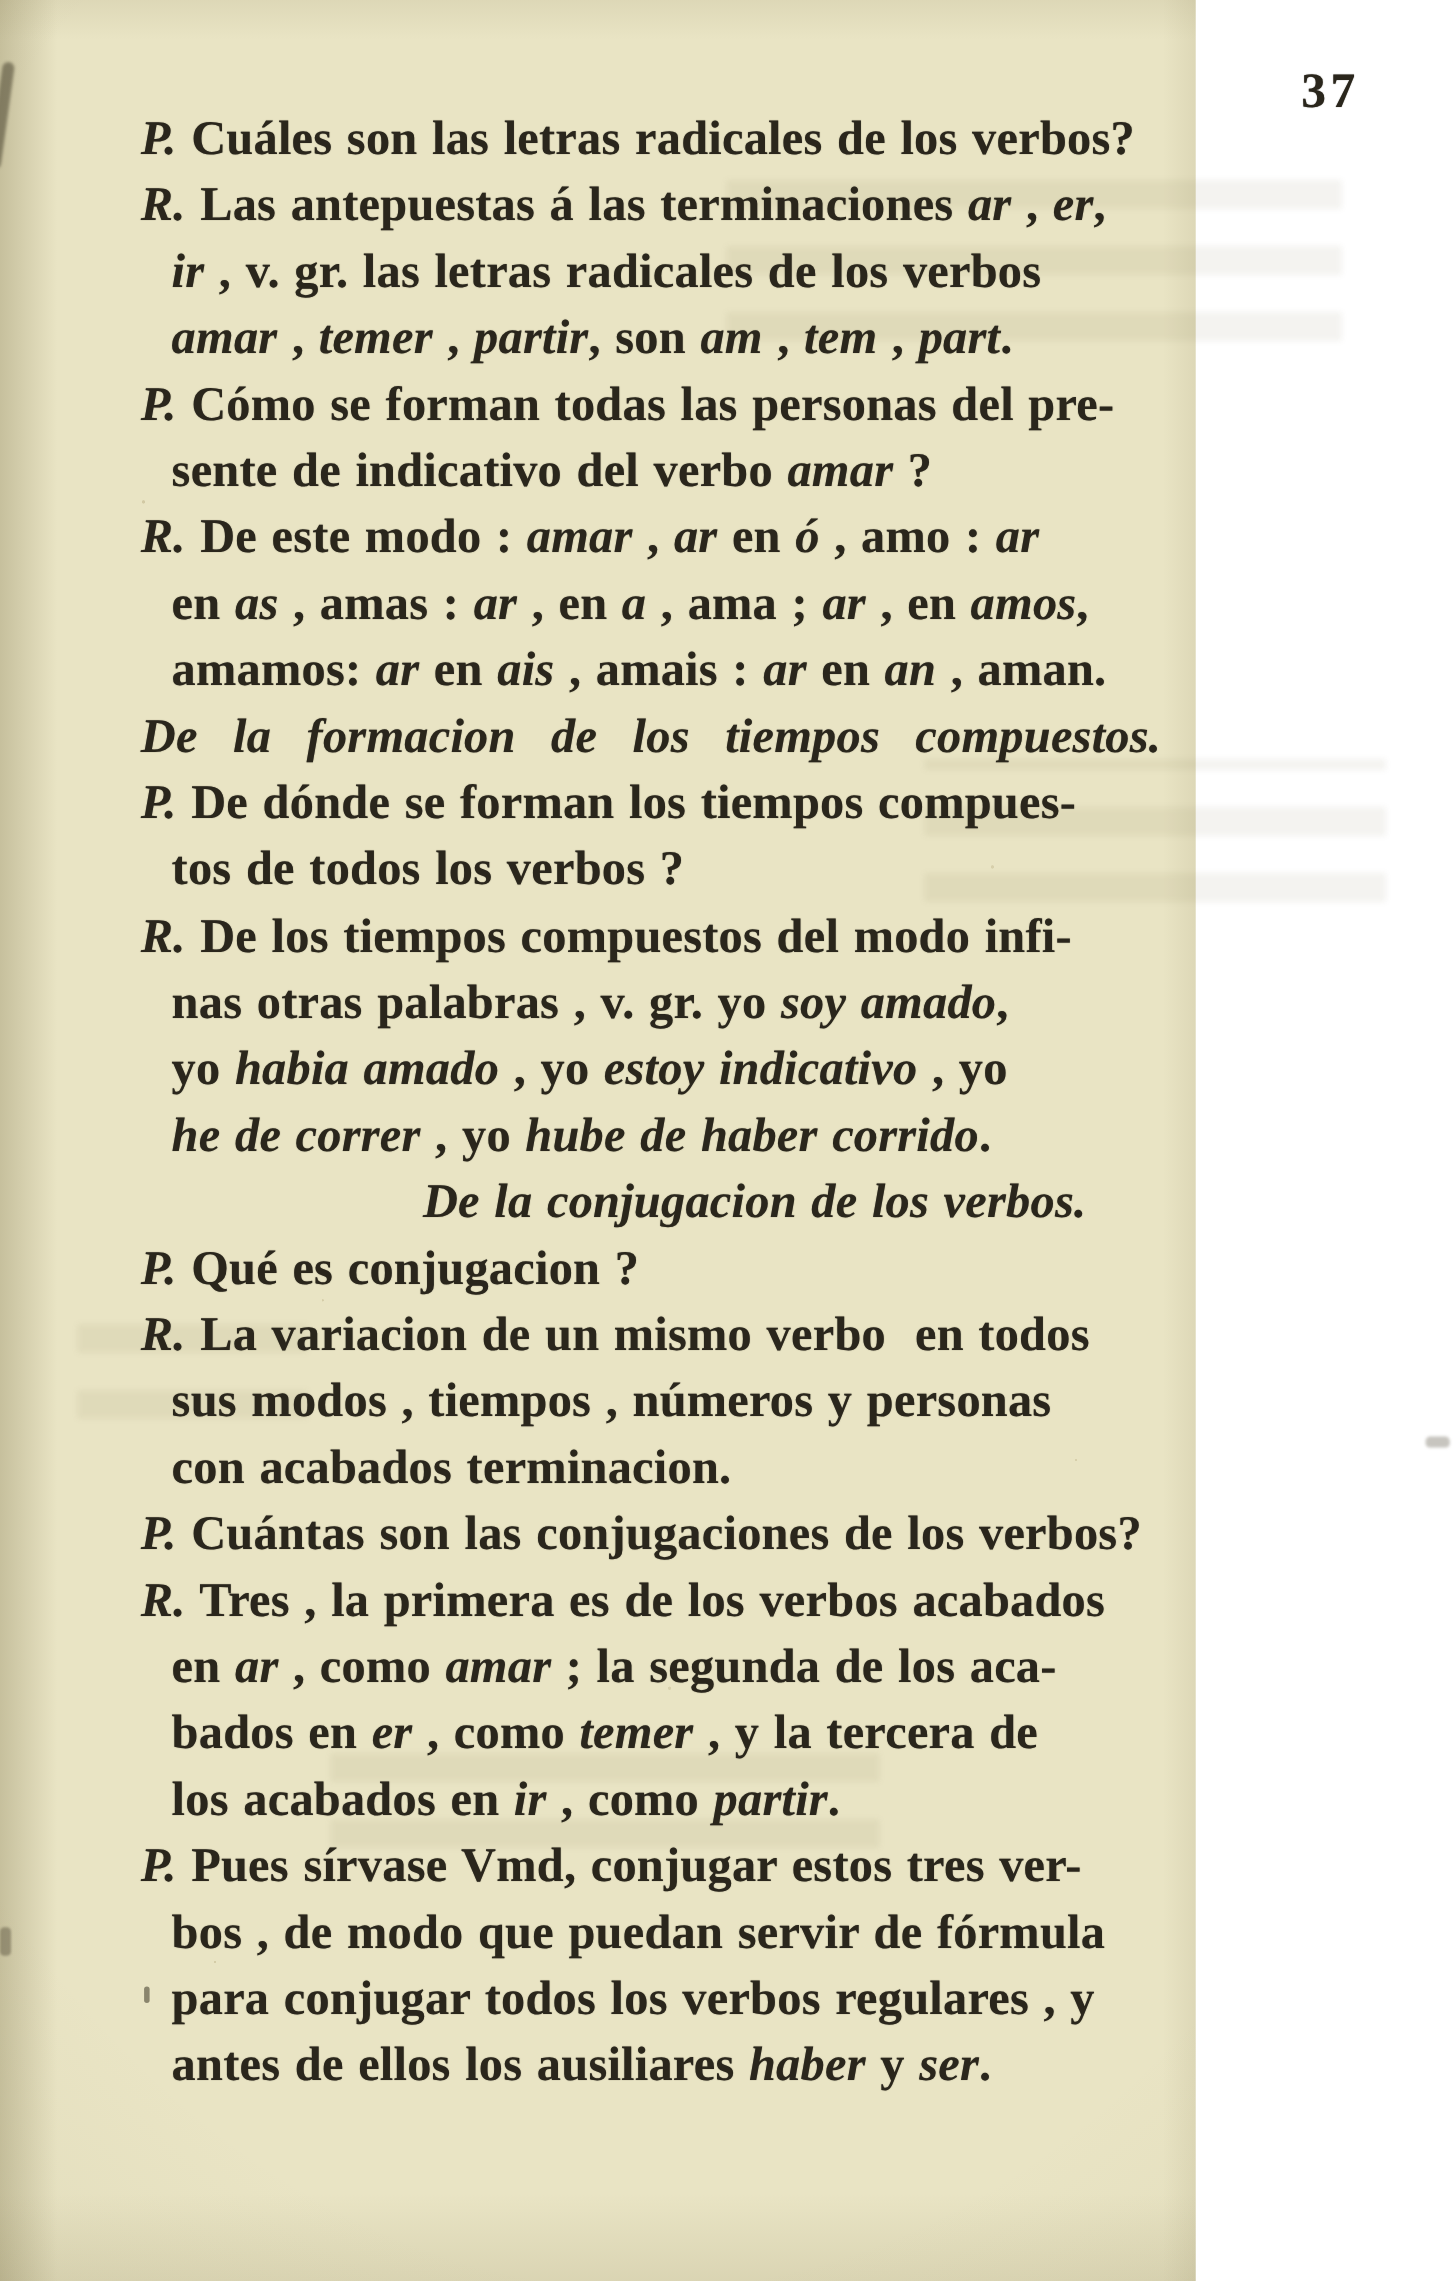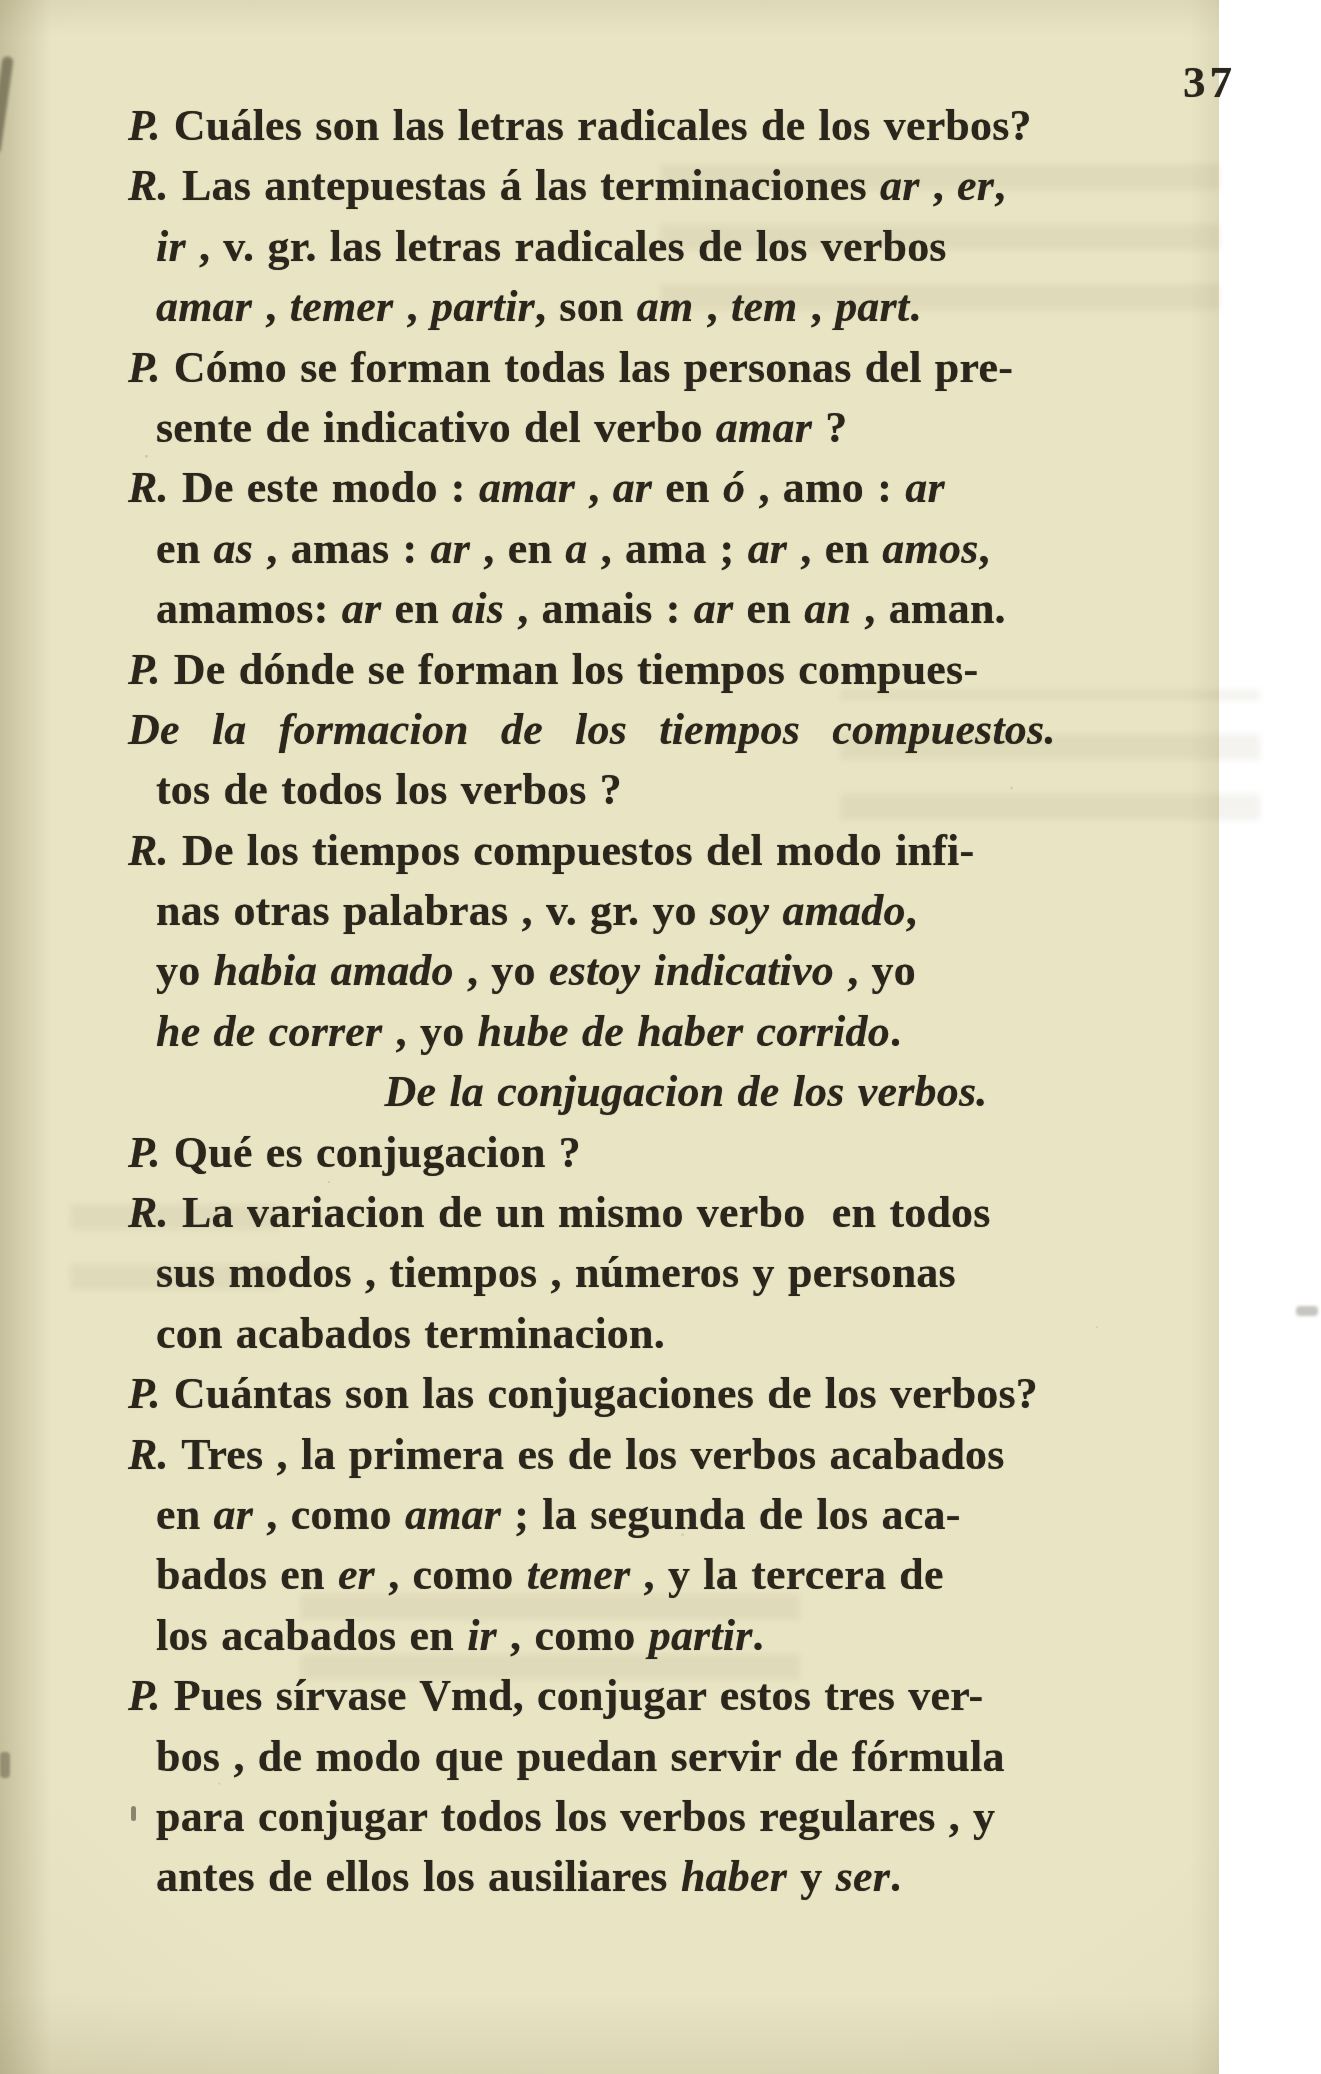--- a/index.html
+++ b/index.html
@@ -1,21 +1,21 @@
 <!DOCTYPE html>
 <html><head>
 <meta charset="utf-8">
 <style>
   html,body{margin:0;padding:0;}
   body{
     width:1321px;height:2074px;overflow:hidden;
     font-family:"Liberation Serif","DejaVu Serif",serif;
   }
   .page{
-    position:relative;width:1219px;height:2074px;
+    position:relative;width:1087px;height:2074px;
     background-color:#e9e4c4;
     background-image:
       radial-gradient(circle 3px at 12% 22%, rgba(150,132,82,.28) 0 40%, transparent 60%),
       radial-gradient(circle 2px at 64% 9%, rgba(150,132,82,.25) 0 40%, transparent 60%),
       radial-gradient(circle 3px at 83% 38%, rgba(150,132,82,.22) 0 40%, transparent 60%),
       radial-gradient(circle 2px at 27% 57%, rgba(150,132,82,.25) 0 40%, transparent 60%),
       radial-gradient(circle 3px at 56% 74%, rgba(150,132,82,.2) 0 40%, transparent 60%),
       radial-gradient(circle 2px at 18% 86%, rgba(150,132,82,.25) 0 40%, transparent 60%),
       radial-gradient(circle 2px at 90% 64%, rgba(150,132,82,.22) 0 40%, transparent 60%),
       linear-gradient(90deg, rgba(118,108,66,.30), rgba(118,108,66,0) 52px),
@@ -70,22 +70,22 @@
   <div class="textblock">
       <div class="line q"><span class="it">P.</span><span> Cuáles son las letras radicales de los verbos?</span></div>
       <div class="line q"><span class="it">R.</span><span> Las antepuestas á las terminaciones </span><span class="it">ar</span><span> , </span><span class="it">er</span><span>,</span></div>
       <div class="line cont"><span class="it">ir</span><span> , v. gr. las letras radicales de los verbos</span></div>
       <div class="line cont"><span class="it">amar</span><span> , </span><span class="it">temer</span><span> , </span><span class="it">partir</span><span>, son </span><span class="it">am</span><span> , </span><span class="it">tem</span><span> , </span><span class="it">part</span><span>.</span></div>
       <div class="line q"><span class="it">P.</span><span> Cómo se forman todas las personas del pre-</span></div>
       <div class="line cont"><span>sente de indicativo del verbo </span><span class="it">amar</span><span> ?</span></div>
       <div class="line q"><span class="it">R.</span><span> De este modo : </span><span class="it">amar</span><span> , </span><span class="it">ar</span><span> en </span><span class="it">ó</span><span> , amo : </span><span class="it">ar</span></div>
       <div class="line cont"><span>en </span><span class="it">as</span><span> , amas : </span><span class="it">ar</span><span> , en </span><span class="it">a</span><span> , ama ; </span><span class="it">ar</span><span> , en </span><span class="it">amos</span><span>,</span></div>
       <div class="line cont"><span>amamos: </span><span class="it">ar</span><span> en </span><span class="it">ais</span><span> , amais : </span><span class="it">ar</span><span> en </span><span class="it">an</span><span> , aman.</span></div>
+      <div class="line heading-left"><span class="it">De la formacion de los tiempos compuestos.</span></div>
       <div class="line q"><span class="it">P.</span><span> De dónde se forman los tiempos compues-</span></div>
-      <div class="line heading-left"><span class="it">De la formacion de los tiempos compuestos.</span></div>
       <div class="line cont"><span>tos de todos los verbos ?</span></div>
       <div class="line q"><span class="it">R.</span><span> De los tiempos compuestos del modo infi-</span></div>
       <div class="line cont"><span>nas otras palabras , v. gr. yo </span><span class="it">soy amado</span><span>,</span></div>
       <div class="line cont"><span>yo </span><span class="it">habia amado</span><span> , yo </span><span class="it">estoy indicativo</span><span> , yo</span></div>
       <div class="line cont"><span class="it">he de correr</span><span> , yo </span><span class="it">hube de haber corrido</span><span>.</span></div>
       <div class="line heading-center"><span class="it">De la conjugacion de los verbos.</span></div>
       <div class="line q"><span class="it">P.</span><span> Qué es conjugacion ?</span></div>
       <div class="line q"><span class="it">R.</span><span> La variacion de un mismo verbo  en todos</span></div>
       <div class="line cont"><span>sus modos , tiempos , números y personas</span></div>
       <div class="line cont"><span>con acabados terminacion.</span></div>

